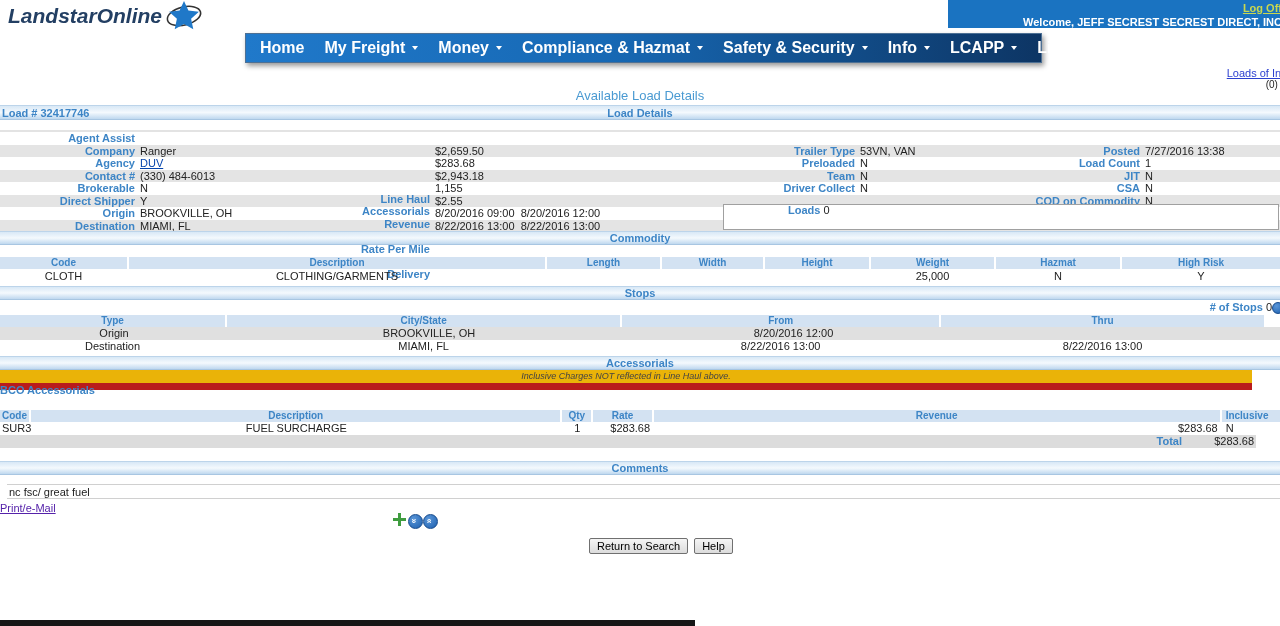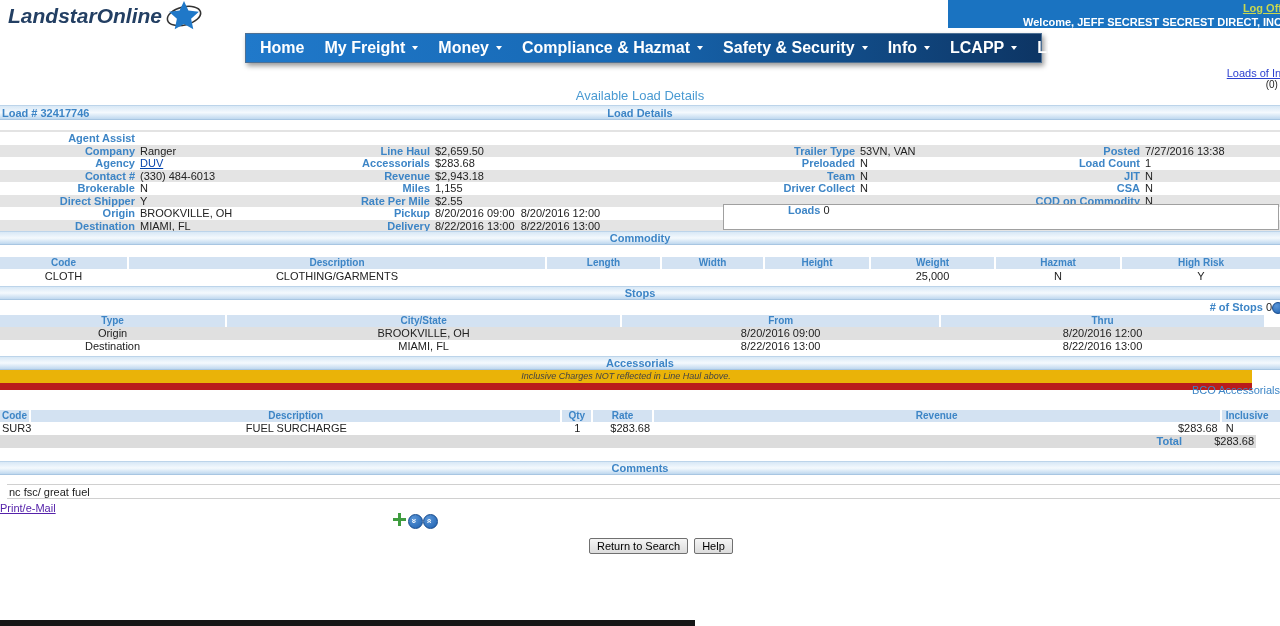--- a/index.html
+++ b/index.html
@@ -44,21 +44,21 @@
   .loadbar { height:15px; line-height:14px; top:105px; }
   .lb-left { position:absolute; left:2px; top:0; }
 
   
   .details { position:absolute; top:130px; left:0; width:1280px; border-top:2px solid #e3e3e3; }
   .dr { display:flex; height:12.5px; line-height:12.5px; }
   .dr.grey { background:#e4e4e4; }
   .lbl { color:#3d85c6; font-weight:bold; text-align:right; }
   .val { padding-left:5px; }
   .w-l1 { width:135px; } .w-v1 { width:215px; }
-  .w-l2 { width:75px;  } .w-v2 { width:285px; }
+  .w-l2 { width:75px;margin-top:48px;  } .w-v2 { width:285px; }
   .w-l3 { width:135px; } .w-v3 { width:135px; }
   .w-l4 { width:145px; } .w-v4 { width:130px; }
   .link { color:#0645ad; text-decoration:underline; cursor:pointer; }
 
   .availbox { position:absolute; top:204px; left:723px; width:556px; height:26px;
     background:#fff; border:1px solid #a0a0a0; box-sizing:border-box; }
   .ab-row1 { display:flex; align-items:center; height:14px; }
   .ab-title { width:280px; text-align:center; color:#3d85c6; font-weight:bold; }
   .ab-btn { height:13px; font-size:10px; line-height:10px; font-family:"Liberation Sans",sans-serif;
     border:1px solid #8a8a8a; background:linear-gradient(180deg,#f8f8f8,#dcdcdc); padding:0 5px; cursor:pointer; }
@@ -89,22 +89,22 @@
 
   .stops-meta { position:absolute; top:301px; left:0; width:1272px; text-align:right;
     height:22px; line-height:13px; padding-right:8px; }
   .stops-meta .lbl2 { color:#3d85c6; font-weight:bold; }
   .mini-circ { position:absolute; top:302px; right:-4px; width:10px; height:10px; border-radius:50%;
     background:radial-gradient(circle at 35% 30%, #5a96d8, #1d5fae); border:1px solid #164a8c; cursor:pointer; }
 
   .note { position:absolute; top:370px; left:0; width:1252px; height:13px; line-height:12px;
     text-align:center; font-style:italic; font-size:9px; color:#444;
     background:#eab308; border-bottom:7px solid #b91c1c; }
-  .bco-title { position:absolute; top:384px; left:0; width:1280px; text-align:right;
-    color:#3d85c6; font-weight:normal; }
+  .bco-title { position:absolute; top:384px; left:0; width:1280px; text-align:left;
+    color:#3d85c6; font-weight:bold; }
 
   .bco-total { position:absolute; top:435px; left:0; right:24px; height:13px; line-height:13px;
     background:#dcdcdc; display:flex; justify-content:flex-end; }
   .bco-total .lbl { margin-right:10px; }
   .bco-total .tv { width:62px; text-align:right; padding-right:2px; }
 
   
   .comment-box { position:absolute; top:484px; left:7px; width:1280px; height:15px; line-height:15px;
     border-top:1px solid #d0d0d0; border-bottom:1px solid #d0d0d0; padding-left:2px; box-sizing:border-box; }
   .print-link { position:absolute; top:502px; left:0; color:#5522aa; text-decoration:underline; cursor:pointer; }
@@ -302,21 +302,20 @@
   <div class="mini-circ"></div>
   <div class="trow" style="top:315px">
     <span class="th sw0">Type</span>
     <span class="th sw1">City/State</span>
     <span class="th sw2">From</span>
     <span class="th sw3">Thru</span>
   </div>
   <div class="trow h13 greyrow" style="top:327px">
     <span class="td sw0">Origin</span>
     <span class="td sw1">BROOKVILLE, OH</span>
-    <span class="td sw2">8/20/2016 09:00</span>
     <span class="td sw3">8/20/2016 12:00</span>
   </div>
   <div class="trow h13" style="top:340px">
     <span class="td sw0">Destination</span>
     <span class="td sw1">MIAMI, FL</span>
     <span class="td sw2">8/22/2016 13:00</span>
     <span class="td sw3">8/22/2016 13:00</span>
   </div>
 
   <div class="bar" style="top:356px"><span>Accessorials</span></div>

